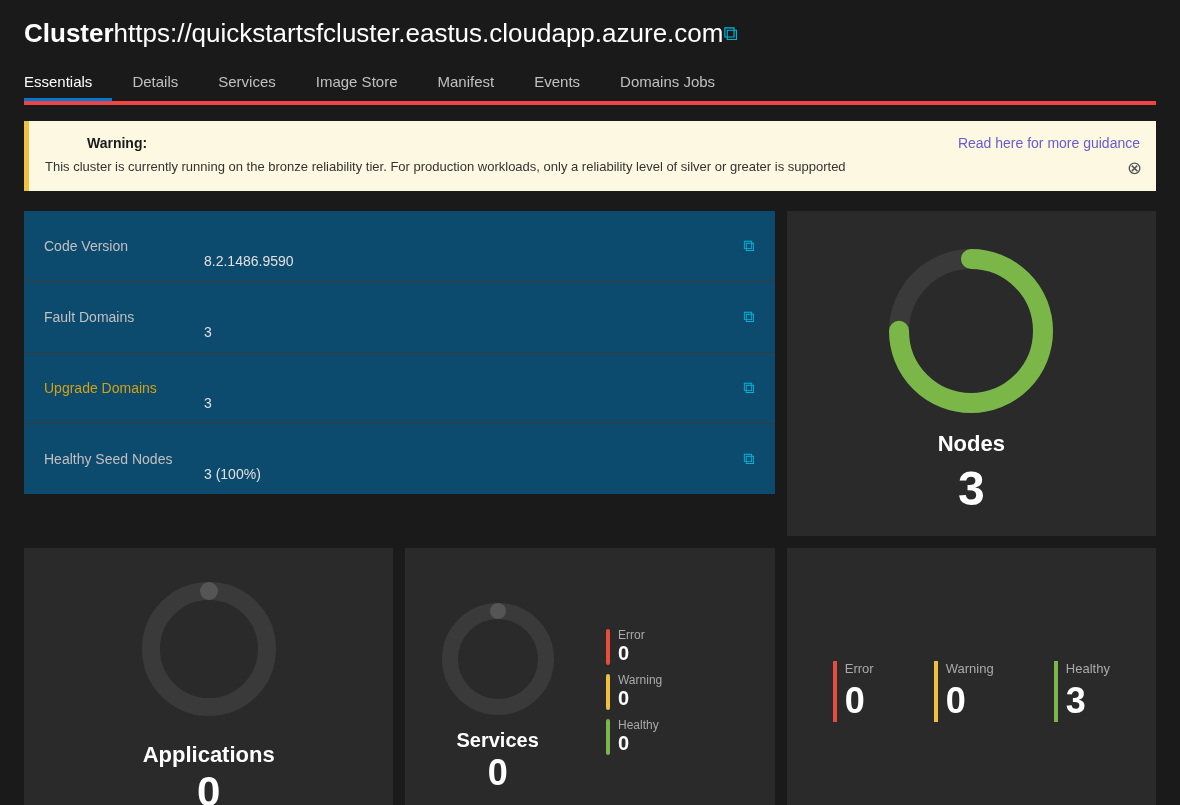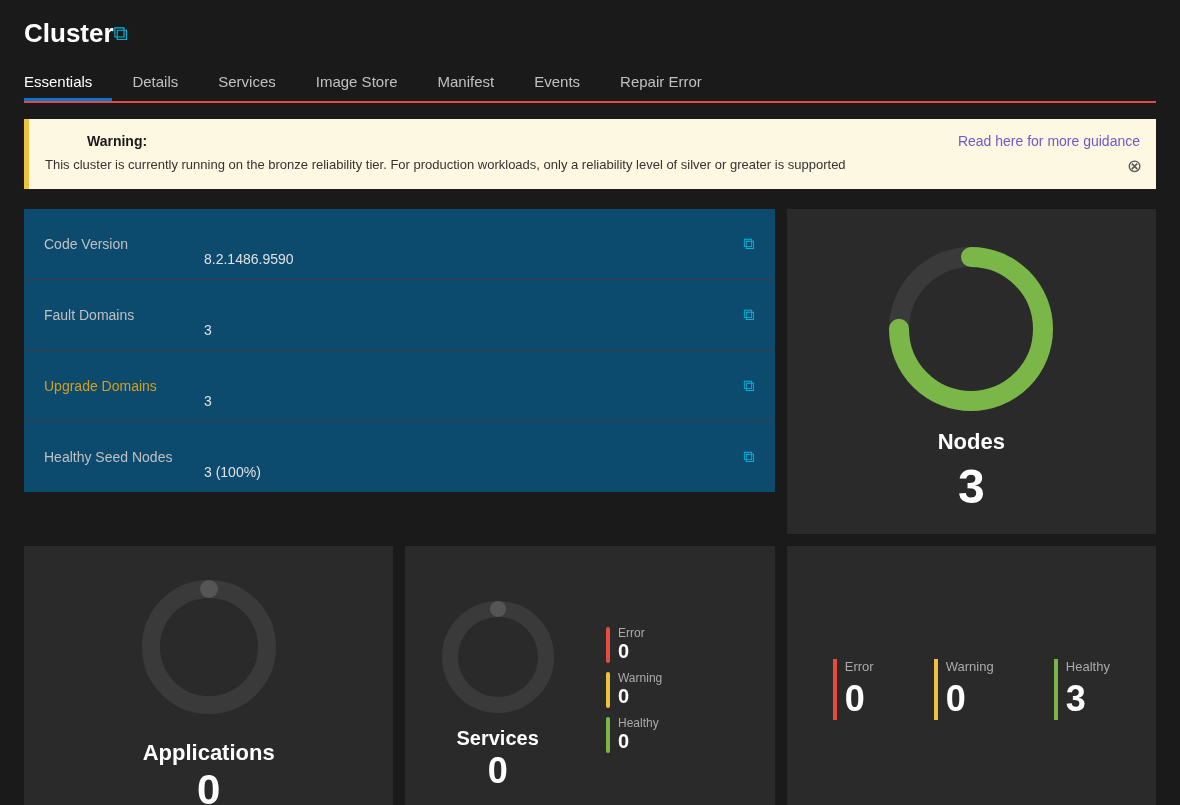--- a/index.html
+++ b/index.html
@@ -38,21 +38,21 @@
 
     .copy-icon {
       color: #00b4d8;
       font-size: 20px;
       cursor: pointer;
     }
 
     .nav-tabs {
       display: flex;
       gap: 0;
-      border-bottom: 2px solid #ef4444;
+      border-bottom: 4px solid #ef4444;
     }
 
     .nav-tab {
       padding: 8px 20px;
       font-size: 15px;
       color: #c0c0c0;
       cursor: pointer;
       border-bottom: 3px solid transparent;
       white-space: nowrap;
     }
@@ -333,31 +333,32 @@
       gap: 12px;
       margin-bottom: 12px;
     }
   </style>
 </head>
 <body>
 
 <div class="header">
   <div class="cluster-title">
     <span class="cluster-title-text">Cluster</span>
+    <span class="cluster-url">https://quickstartsfcluster.eastus.cloudapp.azure.com</span>
     <span class="copy-icon">⧉</span>
   </div>
 
   <nav class="nav-tabs">
     <div class="nav-tab active">Essentials</div>
     <div class="nav-tab">Details</div>
     <div class="nav-tab">Services</div>
     <div class="nav-tab">Image Store</div>
     <div class="nav-tab">Manifest</div>
     <div class="nav-tab">Events</div>
-    <div class="nav-tab">Repair Error</div>
+    <div class="nav-tab">Domains Jobs</div>
   </nav>
 </div>
 
 <div class="main-content">
 
   <div class="warning-banner">
     <div class="warning-header">
       <span class="warning-label">Warning:</span>
       <span class="warning-link">Read here for more guidance</span>
     </div>

